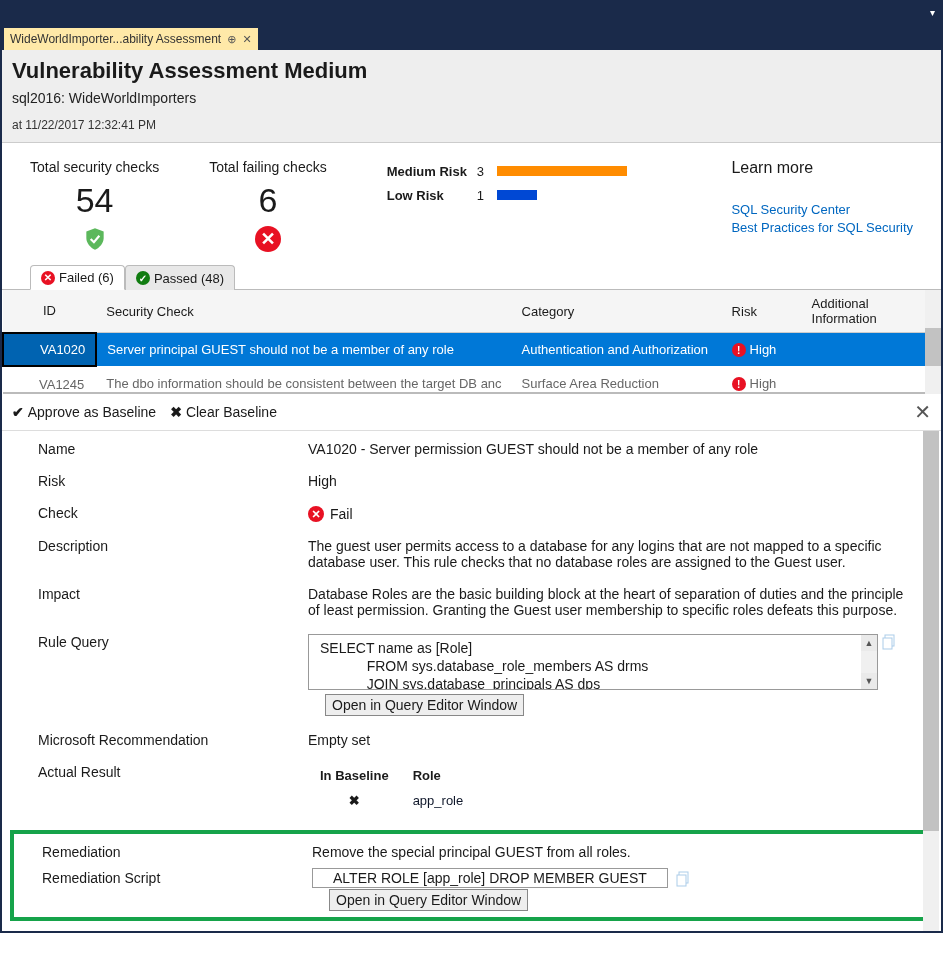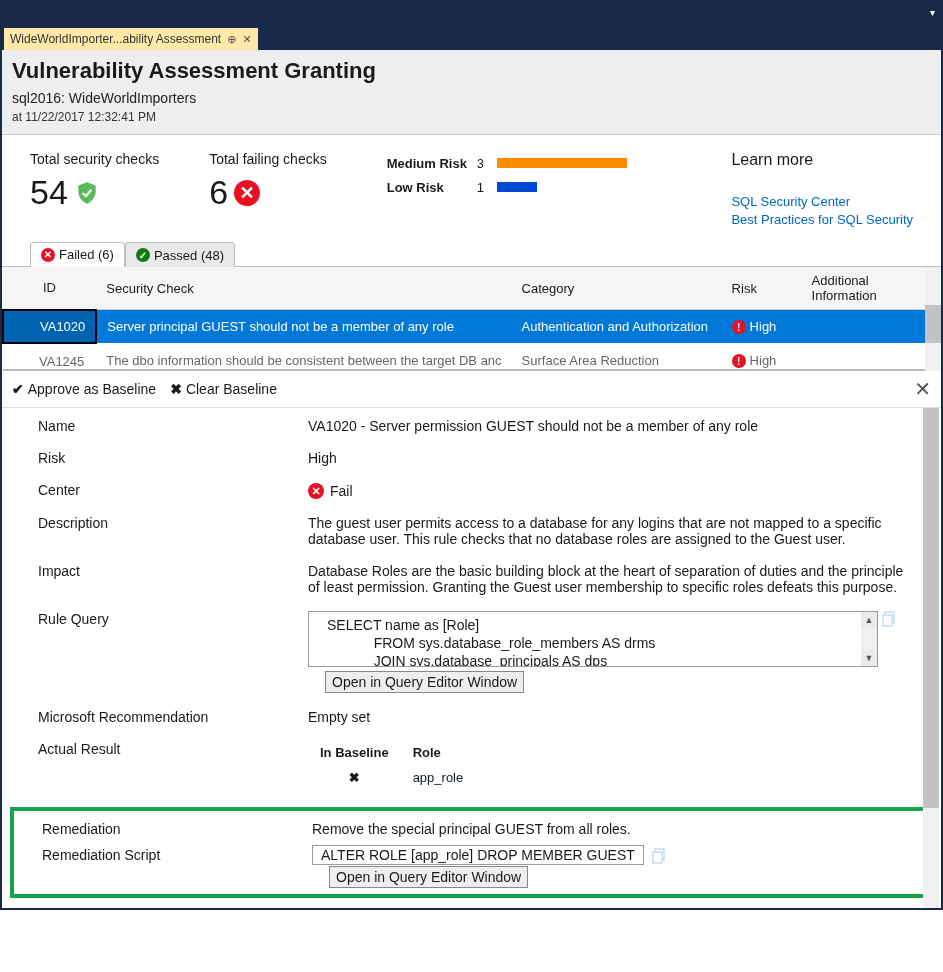--- a/index.html
+++ b/index.html
@@ -5,26 +5,26 @@
   * { box-sizing: border-box; margin: 0; padding: 0; }
   body { font-family: "Segoe UI", Tahoma, sans-serif; font-size: 13px; color: #1a1a1a; background: #fff; width: 943px; }
   .outer { border: 2px solid #1a2a4a; }
   .titlebar { background: #1a2a4a; height: 20px; display:flex; justify-content:flex-end; align-items:center; padding-right:6px;}
   .titlebar-dot { color:#fff; font-size:10px;}
   .tabstrip { background: #1a2a4a; height: 28px; display:flex; align-items:flex-end; padding-left:2px;}
   .tab { background:#ffe9a8; display:flex; align-items:center; height:22px; padding:0 6px; font-size:12px; color:#333; gap:6px;}
   .tab .pin,.tab .close{ font-size:11px; color:#555;}
   .header { background:#eee; padding:8px 10px 10px 10px; border-bottom:1px solid #ccc;}
   .header h1 { font-size:22px; font-weight:600; margin-bottom:6px;}
-  .header .sub { font-size:14px; color:#222; margin-bottom:4px;}
+  .header .sub { font-size:14px; color:#222; margin-bottom:12px;}
   .header .ts { font-size:12px; color:#333;}
   .summary { display:flex; padding:16px 28px 8px 28px; align-items:flex-start;}
   .metric { margin-right:50px;}
   .metric-label{ font-size:14px; margin-bottom:6px;}
-  .metric-val { display:flex; align-items:center; gap:6px;}
+  .metric-val { display:flex; align-items:center; gap:6px;flex-direction:column;}
   .metric-val .num{ font-size:34px; font-weight:400;}
   .shield{ width:26px;height:26px; position:relative;}
   .shield svg{width:26px;height:26px;}
   .xcircle{ width:26px;height:26px;border-radius:50%;background:#e81123;color:#fff;display:flex;align-items:center;justify-content:center;font-size:18px;font-weight:bold;}
   .risk-table{ margin-left:10px; font-size:13px;}
   .risk-row{ display:flex; align-items:center; height:24px;}
   .risk-row .rlabel{ width:90px; font-weight:600;}
   .risk-row .rcount{ width:20px;}
   .risk-row .rbar{ height:10px;}
   .bar-high{ background:#e81123; width:100px;}
@@ -52,21 +52,21 @@
   .scroll-stub .thumb{ background:#c2c2c2; width:100%; height:38px; position:absolute; top:38px;}
   .toolbar{ display:flex; align-items:center; padding:6px 10px; border-bottom:1px solid #ddd; gap:14px;}
   .toolbar .btn{ display:flex; align-items:center; gap:4px; font-size:14px; cursor:default;}
   .toolbar .closeX{ margin-left:auto; font-size:20px; color:#555; cursor:default;}
   .details{ padding:10px 24px 10px 36px; position:relative;}
   .drow{ display:flex; margin-bottom:16px; font-size:14px;}
   .drow .dlabel{ width:270px; flex-shrink:0;}
   .drow .dval{ flex:1;}
   .fail-pill{ display:inline-flex; align-items:center; gap:6px;}
   .fail-pill .xic{width:16px;height:16px;border-radius:50%;background:#e81123;color:#fff;font-size:11px;display:flex;align-items:center;justify-content:center;font-weight:bold;}
-  .codebox{ border:1px solid #999; padding:4px 18px; font-size:14px; background:#fff; width:570px; height:56px; overflow:hidden; position:relative; white-space:pre; line-height:18px;}
+  .codebox{ border:1px solid #999; padding:4px 11px; font-size:14px; background:#fff; width:570px; height:56px; overflow:hidden; position:relative; white-space:pre; line-height:18px;}
   .codebox .sb{ position:absolute; right:0; top:0; bottom:0; width:16px; background:#f0f0f0;}
   .codebox .sb .up,.codebox .sb .dn{height:16px;display:flex;align-items:center;justify-content:center;font-size:9px;color:#555; background:#eaeaea;}
   .linkbtn{ display:inline-block; border:1px solid #888; padding:2px 6px; font-size:14px; background:#eee; margin-top:4px;margin-left:17px;}
   .mini-table{ border-collapse:collapse; font-size:13px;}
   .mini-table th{ font-weight:600; padding:4px 12px; text-align:left;}
   .mini-table td{ padding:6px 12px;}
   .mini-table td.rd{ color:#0f172a;}
   .highlight{ border:4px solid #16a34a; padding:10px 0 6px 0; margin:0 -20px 0 -28px;}
   .highlight .drow{ margin-bottom:10px; padding:0 20px 0 28px;}
   .copyic{ display:inline-block; width:14px; height:16px; margin-left:4px; vertical-align:middle; opacity:.5;}
@@ -83,21 +83,21 @@
   </div>
   <div class="tabstrip">
     <div class="tab">
       <span>WideWorldImporter...ability Assessment</span>
       <span class="pin">⊕</span>
       <span class="close">✕</span>
     </div>
   </div>
 
   <div class="header">
-    <h1>Vulnerability Assessment Granting</h1>
+    <h1>Vulnerability Assessment Medium</h1>
     <div class="sub">sql2016:  WideWorldImporters</div>
     <div class="ts">at 11/22/2017 12:32:41 PM</div>
   </div>
 
   <div class="summary">
     <div class="metric">
       <div class="metric-label">Total security checks</div>
       <div class="metric-val">
         <span class="num">54</span>
         <span class="shield">
@@ -193,21 +193,21 @@
   <div class="details">
     <div class="drow">
       <div class="dlabel">Name</div>
       <div class="dval">VA1020 - Server permission GUEST should not be a member of any role</div>
     </div>
     <div class="drow">
       <div class="dlabel">Risk</div>
       <div class="dval">High</div>
     </div>
     <div class="drow">
-      <div class="dlabel">Center</div>
+      <div class="dlabel">Check</div>
       <div class="dval"><span class="fail-pill">
             <span class="xic">✕</span>
             <span>Fail</span>
           </span></div>
     </div>
     <div class="drow">
       <div class="dlabel">Description</div>
       <div class="dval">The guest user permits access to a database for any logins that are not mapped to a specific database user. This rule checks that no database roles are assigned to the Guest user.</div>
     </div>
     <div class="drow">
@@ -252,21 +252,21 @@
     </div>
 
     <div class="highlight">
       <div class="drow">
         <div class="dlabel">Remediation</div>
         <div class="dval">Remove the special principal GUEST from all roles.</div>
       </div>
       <div class="drow" style="margin-bottom:0">
         <div class="dlabel">Remediation Script</div>
         <div class="dval">
-          <span style="border:1px solid #999;padding:1px 8px;font-size:14px">ALTER ROLE [app_role] DROP MEMBER GUEST</span>
+          <span style="border:1px solid #999;padding:1px 20px;font-size:14px">ALTER ROLE [app_role] DROP MEMBER GUEST</span>
           <span class="copyic"><svg viewBox="0 0 14 16">
                 <rect x="3" y="1" width="9" height="11" fill="none" stroke="#5a9bd4"></rect>
                 <rect x="1" y="4" width="9" height="11" fill="#fff" stroke="#5a9bd4"></rect>
               </svg></span>
           <br>
           <span class="linkbtn" style="margin-top:2px">Open in Query Editor Window</span>
         </div>
       </div>
     </div>
 

